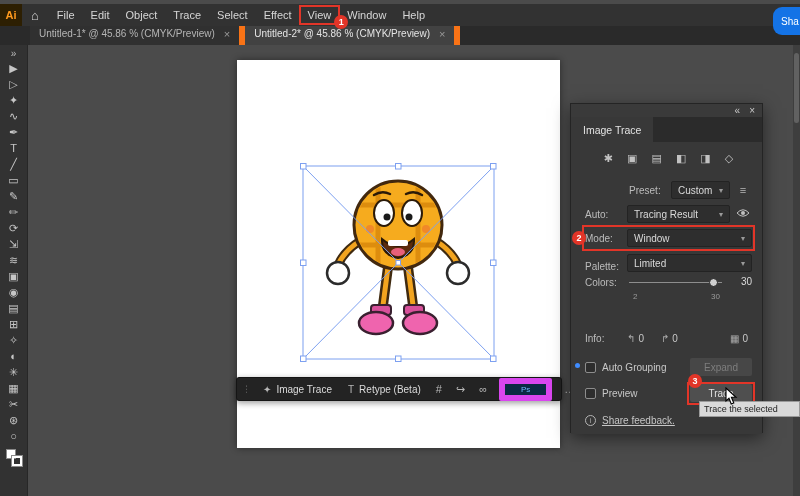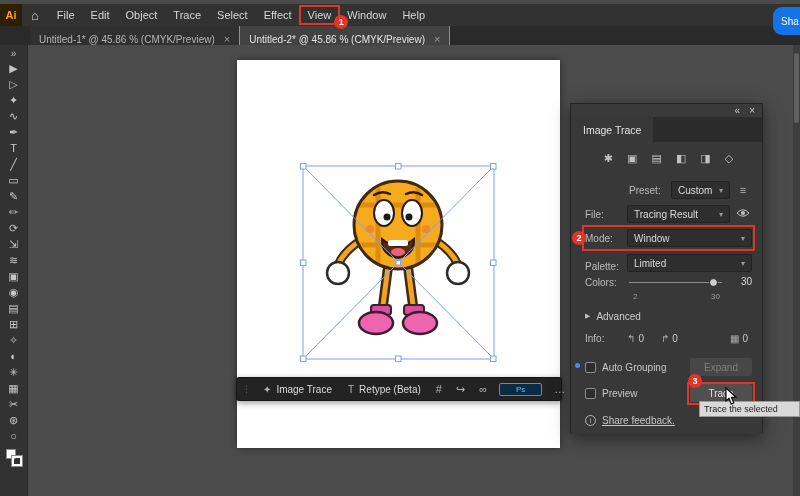--- a/index.html
+++ b/index.html
@@ -10,21 +10,21 @@
   .menubar { position:absolute; top:4px; left:0; right:0; height:22px; background:#323232; display:flex; align-items:center; z-index:40; overflow:visible; }
   .ai-logo { width:22px; height:22px; background:#2d1f02; color:#ff9a1e; font-weight:bold; font-size:11px; display:flex; align-items:center; justify-content:center; flex:0 0 auto; }
   .home-icon { color:#d6d6d6; font-size:13px; margin:0 10px 0 9px; }
   .menu-item { color:#d6d6d6; font-size:11px; padding:0 8px; line-height:22px; position:relative; white-space:nowrap; }
   .menu-item .abox-view { position:absolute; left:-1px; top:1px; right:-1px; bottom:1px; border:2px solid #e23528; pointer-events:none; }
   .menu-item .acircle-1 { position:absolute; right:-9px; top:11px; }
   .share-btn { position:absolute; right:0; top:3px; height:28px; width:27px; background:#1473e6; border-radius:9px 0 0 9px; color:#fff; font-size:10px; display:flex; align-items:center; padding-left:8px; overflow:hidden; }
 
   
   .tabbar { position:absolute; top:22px; left:0; right:0; height:23px; background:#2a2a2a; display:flex; padding-left:30px; z-index:20; }
-  .tab { height:23px; display:flex; align-items:flex-end; padding:0 9px; font-size:10px; color:#b5b5b5; background:#303030; border-right:1px solid #f97316; gap:9px; white-space:nowrap; }
+  .tab { height:23px; display:flex; align-items:center; padding:0 9px; font-size:10px; color:#b5b5b5; background:#303030; border-right:6px solid #f97316; gap:9px; white-space:nowrap; }
   .tab.active { background:#424242; color:#e4e4e4; }
   .tab .close { font-size:11px; color:#9a9a9a; }
 
   
   .toolbar { position:absolute; left:0; top:45px; bottom:0; width:28px; background:#323232; border-right:1px solid #272727; display:flex; flex-direction:column; align-items:center; z-index:20; padding-top:2px; }
   .tb-expand { color:#bcbcbc; font-size:10px; height:13px; line-height:13px; }
   .tool { color:#c6c6c6; font-size:11px; height:16px; line-height:16px; width:100%; text-align:center; }
   .swatches { position:relative; width:16px; height:17px; margin-top:5px; }
   .swatch-fill { position:absolute; top:0; left:0; width:10px; height:10px; background:#fff; border:1px solid #8a8a8a; }
   .swatch-stroke { position:absolute; bottom:0; right:0; width:10px; height:10px; border:2px solid #fff; outline:1px solid #8a8a8a; }
@@ -34,21 +34,21 @@
   .selection-svg { position:absolute; left:300px; top:163px; width:197px; height:199px; z-index:2; }
 
   
   .ctxbar { position:absolute; left:236px; top:377px; width:326px; height:24px; background:#232323; border:1px solid #151515; border-radius:3px; display:flex; align-items:center; z-index:6; box-shadow:0 2px 6px rgba(0,0,0,.4); }
   .ctx-grip { color:#6a6a6a; font-size:9px; padding:0 4px 0 5px; }
   .ctx-btn { display:flex; align-items:center; gap:5px; padding:0 8px; height:100%; }
   .ctx-ic { color:#b8b8b8; font-size:10px; }
   .ctx-lbl { color:#dcdcdc; font-size:10px; white-space:nowrap; }
   .ctx-div { width:1px; height:14px; background:#3d3d3d; }
   .ctx-tool { color:#b8b8b8; font-size:11px; padding:0 7px; }
-  .ps-badge { font-size:8px; background:#0b2a44; color:#6fb8ff; border:1px solid #d946ef; border-radius:2px; padding:1px 16px; margin:0 5px; }
+  .ps-badge { font-size:8px; background:#0b2a44; color:#6fb8ff; border:6px solid #d946ef; border-radius:2px; padding:1px 16px; margin:0 5px; }
 
   
   .panel { position:absolute; left:570px; top:103px; width:193px; height:330px; z-index:10; box-shadow:0 5px 16px rgba(0,0,0,.5); border:1px solid #242424; }
   .panel-topbar { height:13px; background:#3a3a3a; display:flex; justify-content:flex-end; align-items:center; gap:9px; padding:0 7px; color:#c9c9c9; font-size:10px; line-height:13px; }
   .panel-tabrow { height:25px; background:#2b2b2b; display:flex; }
   .panel-tab { background:#383838; padding:0 12px; display:flex; align-items:center; font-size:10.5px; color:#e2e2e2; }
   .panel-body { position:relative; background:#383838; height:292px; }
   .prow { position:absolute; left:14px; right:10px; height:20px; display:flex; align-items:center; }
   .plabel { width:42px; font-size:10px; color:#bcbcbc; flex:0 0 auto; }
   .dropdown { flex:1; height:18px; background:#2e2e2e; border:1px solid #232323; border-radius:2px; font-size:10px; color:#dadada; display:flex; align-items:center; padding:0 6px; min-width:0; }
@@ -260,21 +260,21 @@
     <div class="prow" style="top:38px;padding-left:44px;">
       <span class="plabel">Preset:</span>
       <div class="dropdown">
         <span>Custom</span>
         <span class="chev">▾</span>
       </div>
       <span class="trailing">≡</span>
     </div>
 
     <div class="prow" style="top:62px;">
-      <span class="plabel">File:</span>
+      <span class="plabel">Auto:</span>
       <div class="dropdown">
         <span>Tracing Result</span>
         <span class="chev">▾</span>
       </div>
       <span class="trailing">
         <svg width="14" height="10" viewBox="0 0 14 10">
             <path d="M1 5 Q7 -1.5 13 5 Q7 11.5 1 5 Z" fill="none" stroke="#c0c0c0"></path>
             <circle cx="7" cy="5" r="2" fill="#c0c0c0"></circle>
           </svg>
       </span>
@@ -305,24 +305,20 @@
         <span class="slider-knob"></span>
         <span class="slider-val">30</span>
       </div>
     </div>
 
     <div class="prange">
       <span>2</span>
       <span>30</span>
     </div>
 
-    <div class="prow" style="top:164px;">
-      <span class="adv-arrow">▶</span>
-      <span class="adv-lbl">Advanced</span>
-    </div>
 
     <div class="prow" style="top:186px;">
       <span class="plabel">Info:</span>
       <span class="info-group">
         <span class="ic">↰</span>
         <span>0</span>
       </span>
       <span class="info-group">
         <span class="ic">↱</span>
         <span>0</span>

